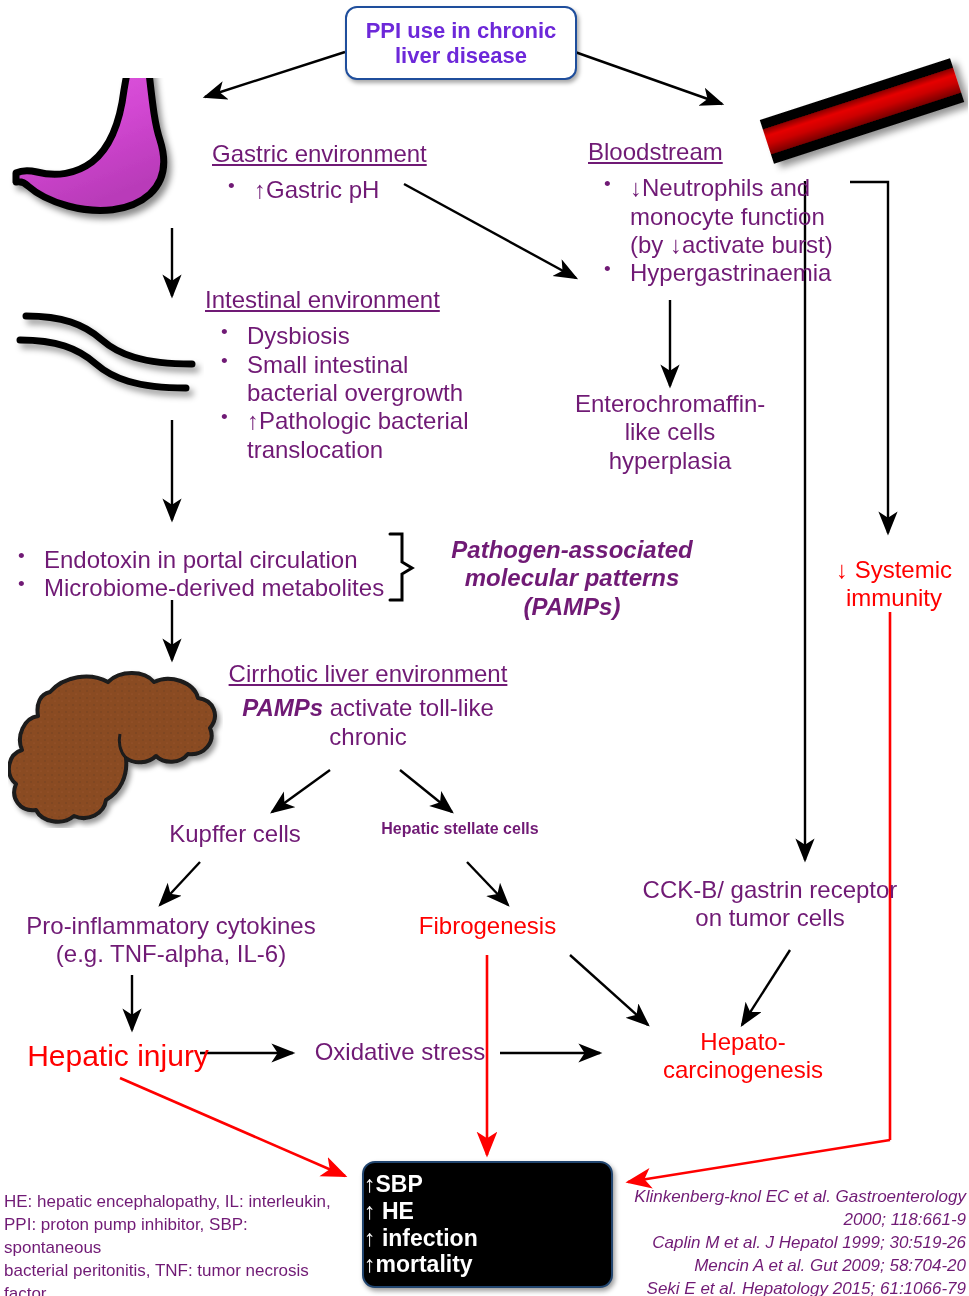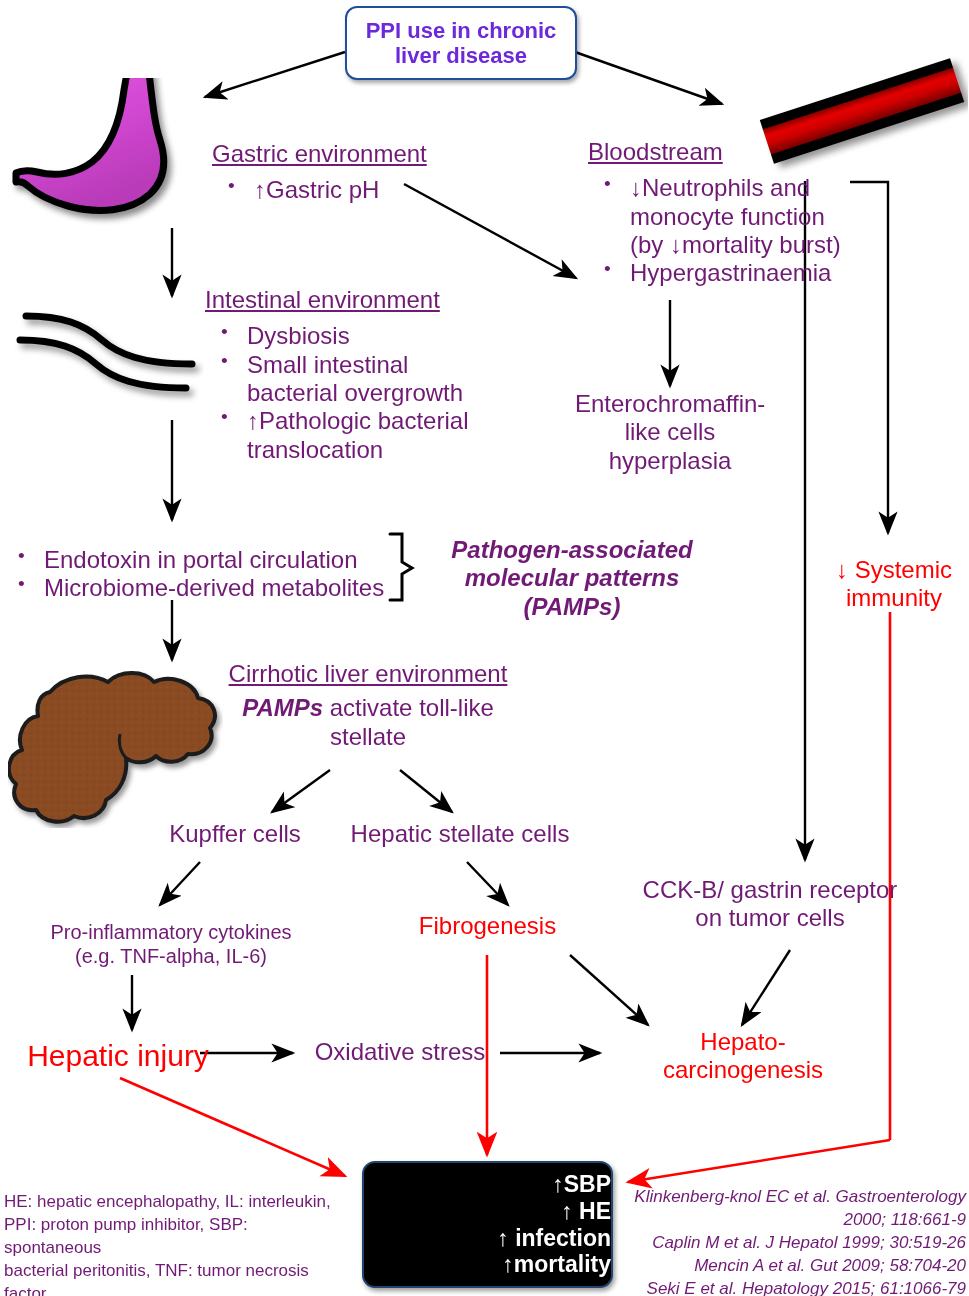--- a/index.html
+++ b/index.html
@@ -81,21 +81,21 @@
     background: #000000;
     border: 2px solid #21456f;
     border-radius: 13px;
     box-shadow: 2px 3px 5px rgba(0,0,0,0.4);
     color: #ffffff;
     font-weight: bold;
     font-size: 23px;
     line-height: 1.17;
     display: flex;
     flex-direction: column;
-    align-items: flex-end;
+    align-items: flex-start;
     justify-content: center;
     text-align: center;
   }
 
   
   .illus { position: absolute; }
   #stomach-illustration { left: 2px; top: 78px; width: 190px; height: 150px; }
   #intestine-illustration { left: 14px; top: 302px; width: 190px; height: 105px; }
   #liver-illustration { left: 8px; top: 668px; width: 215px; height: 160px; }
   #vessel-illustration { left: 756px; top: 44px; width: 212px; height: 135px; }
@@ -278,21 +278,21 @@
     <ul class="bullet-list">
       <li>↑Gastric pH</li>
     </ul>
   </div>
 
   <div class="node lft" style="left:588px; top:138px; width:280px; font-size:24px;">
     <div class="hdr">Bloodstream</div>
     <ul class="bullet-list">
       <li>↓Neutrophils and</li>
       <li class="nobullet">monocyte function</li>
-      <li class="nobullet">(by ↓mortality burst)</li>
+      <li class="nobullet">(by ↓activate burst)</li>
       <li>Hypergastrinaemia</li>
     </ul>
   </div>
 
   <div class="node lft" style="left:205px; top:286px; width:320px; font-size:24px;">
     <div class="hdr">Intestinal environment</div>
     <ul class="bullet-list">
       <li>Dysbiosis</li>
       <li>Small intestinal</li>
       <li class="nobullet">bacterial overgrowth</li>
@@ -323,28 +323,28 @@
   <div class="node ctr red" style="left:820px; top:556px; width:148px; font-size:24px;">
     <div>↓ Systemic</div>
     <div>immunity</div>
   </div>
 
   <div class="node ctr" style="left:228px; top:660px; width:280px; font-size:24px;">
     <div class="hdr">Cirrhotic liver environment</div>
     <div style="margin-top:6px;">
       <span class="bolditalic">PAMPs</span><span> activate toll-like</span>
     </div>
-    <div>stellate</div>
+    <div>chronic</div>
   </div>
 
   <div class="node ctr" style="left:155px; top:820px; width:160px; font-size:24px;">Kupffer cells</div>
 
-  <div class="node ctr" style="left:335px; top:820px; width:250px; font-size:24px;">Hepatic stellate cells</div>
-
-  <div class="node ctr" style="left:6px; top:912px; width:330px; font-size:20px;margin-top:9px;">
+  <div class="node ctr" style="left:335px; top:820px; width:250px; font-size:16px;font-weight:bold;">Hepatic stellate cells</div>
+
+  <div class="node ctr" style="left:6px; top:912px; width:330px; font-size:24px;">
     <div>Pro-inflammatory cytokines</div>
     <div>(e.g. TNF-alpha, IL-6)</div>
   </div>
 
   <div class="node ctr red" style="left:400px; top:912px; width:175px; font-size:24px;">Fibrogenesis</div>
 
   <div class="node ctr" style="left:620px; top:876px; width:300px; font-size:24px;">
     <div>CCK-B/ gastrin receptor</div>
     <div>on tumor cells</div>
   </div>

